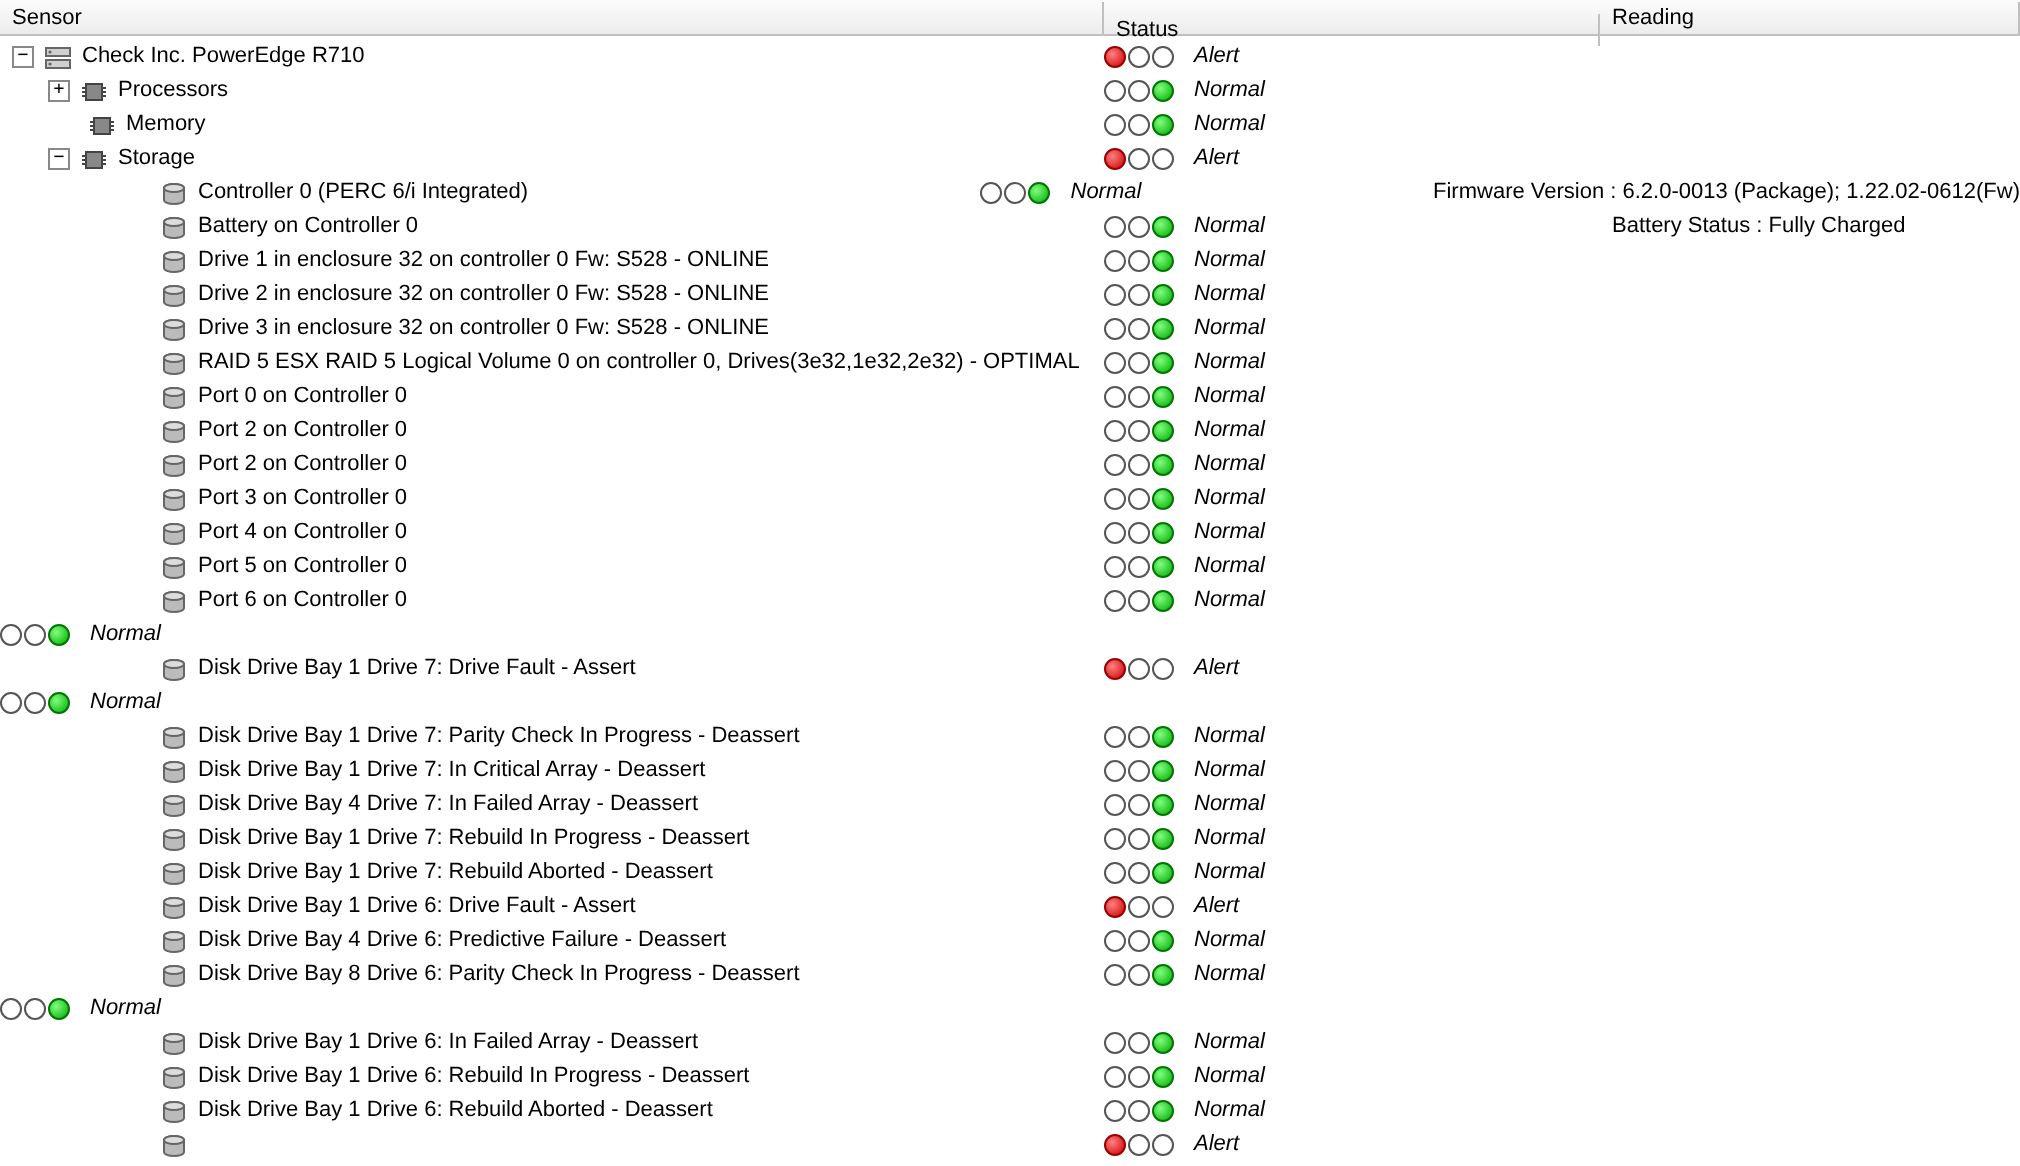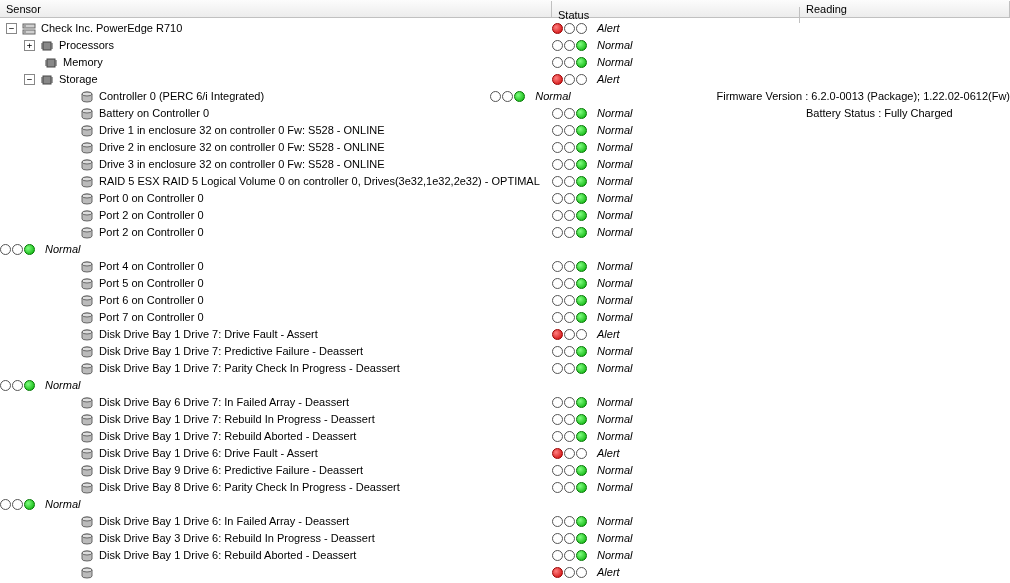--- a/index.html
+++ b/index.html
@@ -428,20 +428,33 @@
         <span class="status-dots">
           <span class="dot "></span>
           <span class="dot"></span>
           <span class="dot on-green"></span>
         </span>
         <span class="status-text">Normal</span>
       </div>
       <div class="cell-reading"></div>
     </div>
     <div class="row">
+      <div class="cell-sensor">
+        <span class="indent" style="width: 42px;"></span>
+        <span class="exp-toggle none" style="width: 15px; height: 11px;"></span>
+        <span class="indent" style="width: 18px;"></span>
+        <span class="icon">
+          <svg width="14" height="12" viewBox="0 0 14 12">
+            <ellipse cx="7" cy="3" rx="5" ry="2" fill="#ccc" stroke="#666"></ellipse>
+            <path d="M2 3 L2 9 A5 2 0 0 0 12 9 L12 3" fill="#bbb" stroke="#666"></path>
+            <ellipse cx="7" cy="3" rx="5" ry="2" fill="#ddd" stroke="#666"></ellipse>
+          </svg>
+        </span>
+        <span class="label">Port 3 on Controller 0</span>
+      </div>
       <div class="cell-status">
         <span class="status-dots">
           <span class="dot "></span>
           <span class="dot"></span>
           <span class="dot on-green"></span>
         </span>
         <span class="status-text">Normal</span>
       </div>
       <div class="cell-reading"></div>
     </div>
@@ -511,33 +524,20 @@
         <span class="status-dots">
           <span class="dot "></span>
           <span class="dot"></span>
           <span class="dot on-green"></span>
         </span>
         <span class="status-text">Normal</span>
       </div>
       <div class="cell-reading"></div>
     </div>
     <div class="row">
-      <div class="cell-sensor">
-        <span class="indent" style="width: 42px;"></span>
-        <span class="exp-toggle none" style="width: 15px; height: 11px;"></span>
-        <span class="indent" style="width: 18px;"></span>
-        <span class="icon">
-          <svg width="14" height="12" viewBox="0 0 14 12">
-            <ellipse cx="7" cy="3" rx="5" ry="2" fill="#ccc" stroke="#666"></ellipse>
-            <path d="M2 3 L2 9 A5 2 0 0 0 12 9 L12 3" fill="#bbb" stroke="#666"></path>
-            <ellipse cx="7" cy="3" rx="5" ry="2" fill="#ddd" stroke="#666"></ellipse>
-          </svg>
-        </span>
-        <span class="label">Port 7 on Controller 0</span>
-      </div>
       <div class="cell-status">
         <span class="status-dots">
           <span class="dot "></span>
           <span class="dot"></span>
           <span class="dot on-green"></span>
         </span>
         <span class="status-text">Normal</span>
       </div>
       <div class="cell-reading"></div>
     </div>
@@ -559,33 +559,20 @@
         <span class="status-dots">
           <span class="dot on-red"></span>
           <span class="dot"></span>
           <span class="dot "></span>
         </span>
         <span class="status-text">Alert</span>
       </div>
       <div class="cell-reading"></div>
     </div>
     <div class="row">
-      <div class="cell-sensor">
-        <span class="indent" style="width: 42px;"></span>
-        <span class="exp-toggle none" style="width: 15px; height: 11px;"></span>
-        <span class="indent" style="width: 18px;"></span>
-        <span class="icon">
-          <svg width="14" height="12" viewBox="0 0 14 12">
-            <ellipse cx="7" cy="3" rx="5" ry="2" fill="#ccc" stroke="#666"></ellipse>
-            <path d="M2 3 L2 9 A5 2 0 0 0 12 9 L12 3" fill="#bbb" stroke="#666"></path>
-            <ellipse cx="7" cy="3" rx="5" ry="2" fill="#ddd" stroke="#666"></ellipse>
-          </svg>
-        </span>
-        <span class="label">Disk Drive Bay 1 Drive 7: Predictive Failure - Deassert</span>
-      </div>
       <div class="cell-status">
         <span class="status-dots">
           <span class="dot "></span>
           <span class="dot"></span>
           <span class="dot on-green"></span>
         </span>
         <span class="status-text">Normal</span>
       </div>
       <div class="cell-reading"></div>
     </div>
@@ -607,43 +594,56 @@
         <span class="status-dots">
           <span class="dot "></span>
           <span class="dot"></span>
           <span class="dot on-green"></span>
         </span>
         <span class="status-text">Normal</span>
       </div>
       <div class="cell-reading"></div>
     </div>
     <div class="row">
-      <div class="cell-status">
-        <span class="status-dots">
-          <span class="dot "></span>
-          <span class="dot"></span>
-          <span class="dot on-green"></span>
-        </span>
-        <span class="status-text">Normal</span>
-      </div>
-      <div class="cell-reading"></div>
-    </div>
-    <div class="row">
-      <div class="cell-sensor">
-        <span class="indent" style="width: 42px;"></span>
-        <span class="exp-toggle none" style="width: 15px; height: 11px;"></span>
-        <span class="indent" style="width: 18px;"></span>
-        <span class="icon">
-          <svg width="14" height="12" viewBox="0 0 14 12">
-            <ellipse cx="7" cy="3" rx="5" ry="2" fill="#ccc" stroke="#666"></ellipse>
-            <path d="M2 3 L2 9 A5 2 0 0 0 12 9 L12 3" fill="#bbb" stroke="#666"></path>
-            <ellipse cx="7" cy="3" rx="5" ry="2" fill="#ddd" stroke="#666"></ellipse>
-          </svg>
-        </span>
-        <span class="label">Disk Drive Bay 6 Drive 7: In Failed Array - Deassert</span>
+      <div class="cell-sensor">
+        <span class="indent" style="width: 42px;"></span>
+        <span class="exp-toggle none" style="width: 15px; height: 11px;"></span>
+        <span class="indent" style="width: 18px;"></span>
+        <span class="icon">
+          <svg width="14" height="12" viewBox="0 0 14 12">
+            <ellipse cx="7" cy="3" rx="5" ry="2" fill="#ccc" stroke="#666"></ellipse>
+            <path d="M2 3 L2 9 A5 2 0 0 0 12 9 L12 3" fill="#bbb" stroke="#666"></path>
+            <ellipse cx="7" cy="3" rx="5" ry="2" fill="#ddd" stroke="#666"></ellipse>
+          </svg>
+        </span>
+        <span class="label">Disk Drive Bay 1 Drive 7: In Critical Array - Deassert</span>
+      </div>
+      <div class="cell-status">
+        <span class="status-dots">
+          <span class="dot "></span>
+          <span class="dot"></span>
+          <span class="dot on-green"></span>
+        </span>
+        <span class="status-text">Normal</span>
+      </div>
+      <div class="cell-reading"></div>
+    </div>
+    <div class="row">
+      <div class="cell-sensor">
+        <span class="indent" style="width: 42px;"></span>
+        <span class="exp-toggle none" style="width: 15px; height: 11px;"></span>
+        <span class="indent" style="width: 18px;"></span>
+        <span class="icon">
+          <svg width="14" height="12" viewBox="0 0 14 12">
+            <ellipse cx="7" cy="3" rx="5" ry="2" fill="#ccc" stroke="#666"></ellipse>
+            <path d="M2 3 L2 9 A5 2 0 0 0 12 9 L12 3" fill="#bbb" stroke="#666"></path>
+            <ellipse cx="7" cy="3" rx="5" ry="2" fill="#ddd" stroke="#666"></ellipse>
+          </svg>
+        </span>
+        <span class="label">Disk Drive Bay 4 Drive 7: In Failed Array - Deassert</span>
       </div>
       <div class="cell-status">
         <span class="status-dots">
           <span class="dot "></span>
           <span class="dot"></span>
           <span class="dot on-green"></span>
         </span>
         <span class="status-text">Normal</span>
       </div>
       <div class="cell-reading"></div>
@@ -725,21 +725,21 @@
         <span class="indent" style="width: 42px;"></span>
         <span class="exp-toggle none" style="width: 15px; height: 11px;"></span>
         <span class="indent" style="width: 18px;"></span>
         <span class="icon">
           <svg width="14" height="12" viewBox="0 0 14 12">
             <ellipse cx="7" cy="3" rx="5" ry="2" fill="#ccc" stroke="#666"></ellipse>
             <path d="M2 3 L2 9 A5 2 0 0 0 12 9 L12 3" fill="#bbb" stroke="#666"></path>
             <ellipse cx="7" cy="3" rx="5" ry="2" fill="#ddd" stroke="#666"></ellipse>
           </svg>
         </span>
-        <span class="label">Disk Drive Bay 9 Drive 6: Predictive Failure - Deassert</span>
+        <span class="label">Disk Drive Bay 4 Drive 6: Predictive Failure - Deassert</span>
       </div>
       <div class="cell-status">
         <span class="status-dots">
           <span class="dot "></span>
           <span class="dot"></span>
           <span class="dot on-green"></span>
         </span>
         <span class="status-text">Normal</span>
       </div>
       <div class="cell-reading"></div>
@@ -808,21 +808,21 @@
         <span class="indent" style="width: 42px;"></span>
         <span class="exp-toggle none" style="width: 15px; height: 11px;"></span>
         <span class="indent" style="width: 18px;"></span>
         <span class="icon">
           <svg width="14" height="12" viewBox="0 0 14 12">
             <ellipse cx="7" cy="3" rx="5" ry="2" fill="#ccc" stroke="#666"></ellipse>
             <path d="M2 3 L2 9 A5 2 0 0 0 12 9 L12 3" fill="#bbb" stroke="#666"></path>
             <ellipse cx="7" cy="3" rx="5" ry="2" fill="#ddd" stroke="#666"></ellipse>
           </svg>
         </span>
-        <span class="label">Disk Drive Bay 3 Drive 6: Rebuild In Progress - Deassert</span>
+        <span class="label">Disk Drive Bay 1 Drive 6: Rebuild In Progress - Deassert</span>
       </div>
       <div class="cell-status">
         <span class="status-dots">
           <span class="dot "></span>
           <span class="dot"></span>
           <span class="dot on-green"></span>
         </span>
         <span class="status-text">Normal</span>
       </div>
       <div class="cell-reading"></div>

